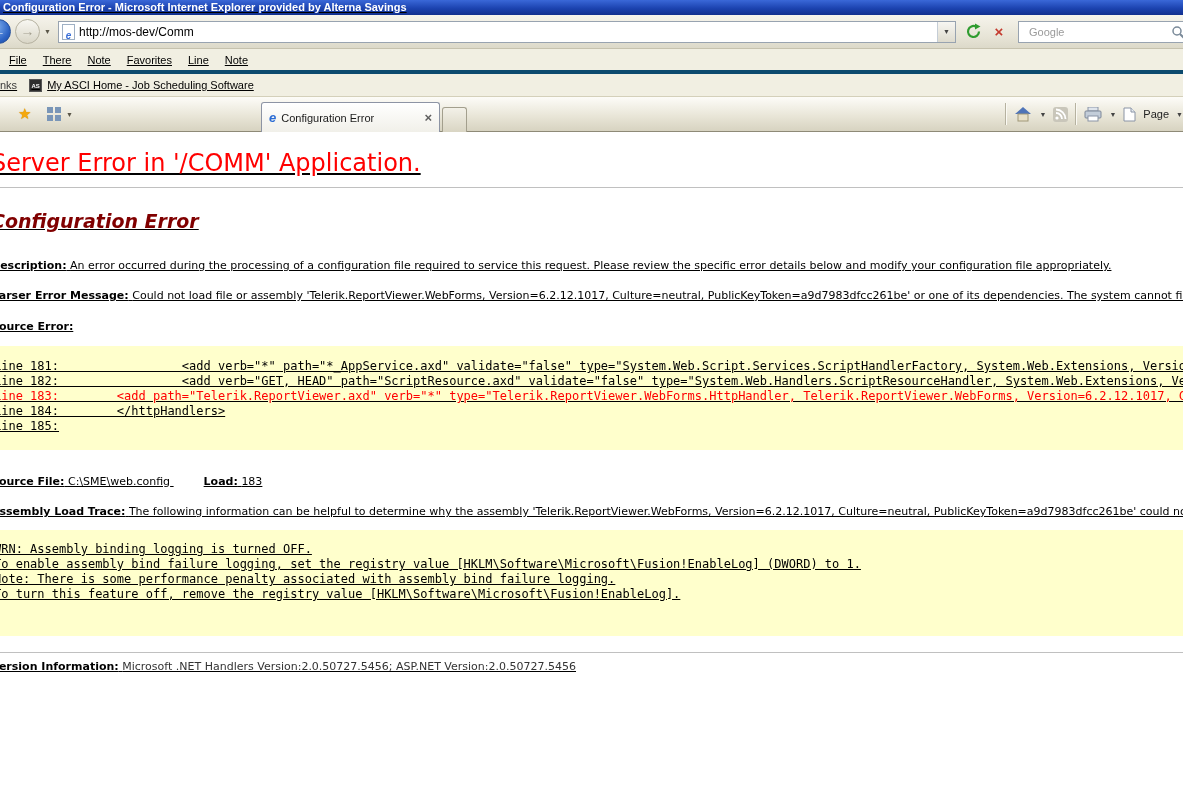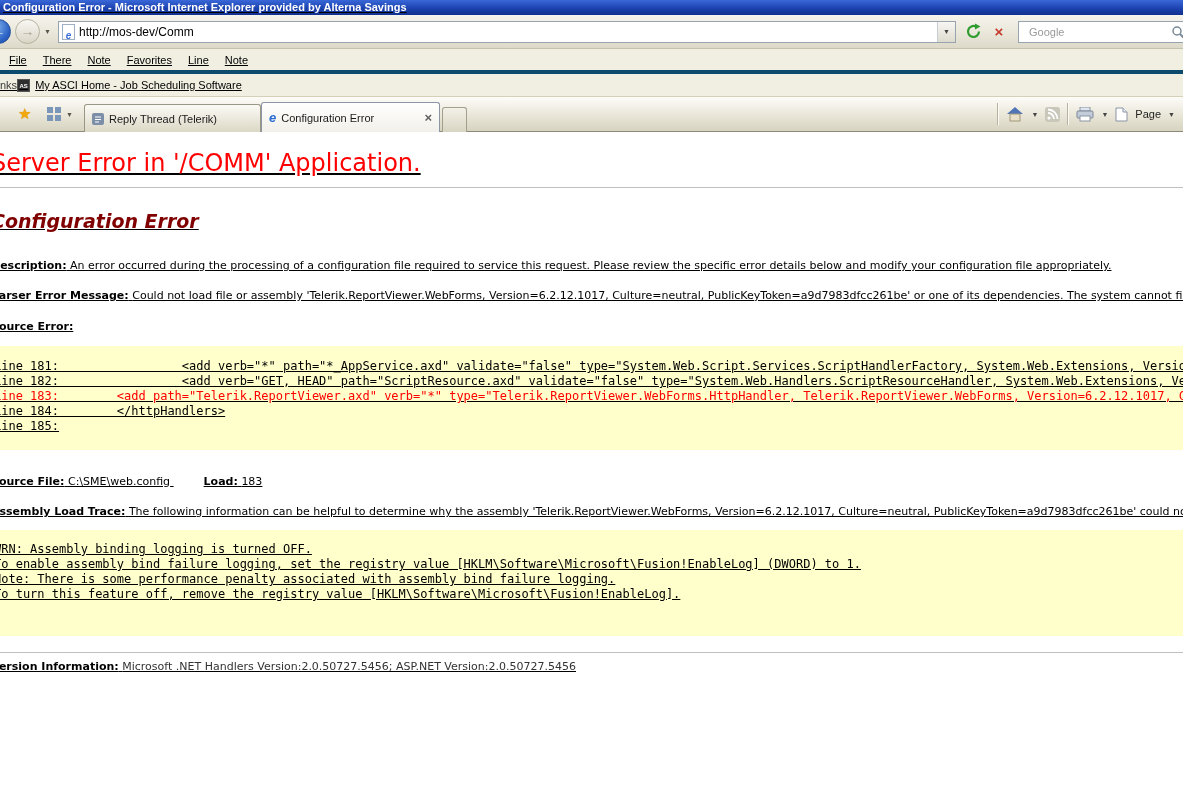--- a/index.html
+++ b/index.html
@@ -41,21 +41,21 @@
     font-family:"Liberation Sans",sans-serif; background:transparent; }
   .search-input::placeholder { color:#9a9a9a; opacity:1; }
   .mag { flex:none; margin-right:4px; }
 
   
   .menurow { height:25px; background:#f1efe2; border-bottom:4px solid #0c4a6e;
     display:flex; align-items:center; padding-left:1px; }
   .menu-item { font-size:11px; color:#000; padding:4px 8px; }
   .linksrow { height:23px; background:#f1efe2; border-bottom:1px solid #d4d0ba;
     display:flex; align-items:center; }
-  .links-label { font-size:11px; color:#3a3a3a; }
+  .links-label { font-size:11px; color:#3a3a3a; margin-right:12px; }
   .link-item { display:flex; align-items:center; gap:5px; font-size:11px; color:#000; }
   .asci-icon { width:13px; height:13px; background:#2e2e2e; color:#fff; font-size:6px;
     font-weight:bold; text-align:center; line-height:13px; border:1px solid #555; flex:none; }
 
   
   .tabrow { position:relative; height:35px; border-bottom:1px solid #8e8a77;
     background:linear-gradient(180deg,#fdfcf8 0%,#e9e6d8 55%,#d7d3c1 100%); }
   .star { position:absolute; left:18px; top:8px; font-size:15px; color:#f5a80c;
     text-shadow:0 0 1px #b97c00; }
   .qtabs { position:absolute; left:47px; top:10px; }
@@ -65,21 +65,21 @@
     border-radius:3px 3px 0 0; white-space:nowrap; overflow:hidden; }
   .tab-inactive { left:84px; top:7px; width:177px; height:28px;
     background:linear-gradient(180deg,#fbfaf5,#dcd8c6); }
   .tab-active { left:261px; top:5px; width:179px; height:30px; z-index:2;
     border-color:#8d94a4; background:linear-gradient(180deg,#ffffff,#f1f0e9); }
   .tab-stub { position:absolute; left:442px; top:10px; width:25px; height:25px;
     border:1px solid #a39f8d; border-bottom:none; border-radius:3px 3px 0 0;
     background:linear-gradient(180deg,#f3f1e8,#d9d5c3); }
   .ie-e { font-style:italic; font-weight:bold; color:#2b6cd4; font-size:13px; flex:none; }
   .tab-close { margin-left:auto; color:#5f5f5f; font-size:13px; font-weight:bold; }
-  .tr-right { position:absolute; right:8px; top:6px; display:flex; align-items:center;
+  .tr-right { position:absolute; right:0; top:6px; display:flex; align-items:center;
     gap:7px; font-size:11px; color:#222; }
   .vsep { width:2px; height:22px; border-left:1px solid #b6b2a0; border-right:1px solid #fbfaf4; }
   .chev { font-size:7px; color:#444; }
 
   
   .content { height:662px; background:#fff; overflow:hidden; color:#000;
     font-family:"DejaVu Sans",sans-serif; font-size:11px; }
   .content-inner { margin-left:-9px; width:1201px; }
   .page-h1 { margin:17px 0 0 0; font-size:24px; font-weight:normal;
     color:var(--error_red,#ff0000); white-space:nowrap; }
@@ -174,27 +174,20 @@
   <div class="tabrow">
     <span class="star">★</span>
     <svg class="qtabs" width="14" height="14" viewBox="0 0 14 14">
       <rect x="0" y="0" width="6" height="6" fill="#7a96b8"></rect>
       <rect x="8" y="0" width="6" height="6" fill="#7a96b8"></rect>
       <rect x="0" y="8" width="6" height="6" fill="#7a96b8"></rect>
       <rect x="8" y="8" width="6" height="6" fill="#7a96b8"></rect>
     </svg>
     <span class="qtabs-chevron">▼</span>
 
-    <div class="tab tab-inactive">
-      <svg width="12" height="12" viewBox="0 0 12 12">
-        <rect width="12" height="12" rx="2" fill="#7d8fa8"></rect>
-        <path d="M3 4h6M3 6.5h6M3 9h4" stroke="#fff" stroke-width="1.2"></path>
-      </svg>
-      <span>Reply Thread (Telerik)</span>
-    </div>
 
     <div class="tab tab-active">
       <span class="ie-e">e</span>
       <span>Configuration Error</span>
       <span class="tab-close">×</span>
     </div>
 
     <div class="tab-stub"></div>
 
     <div class="tr-right">

